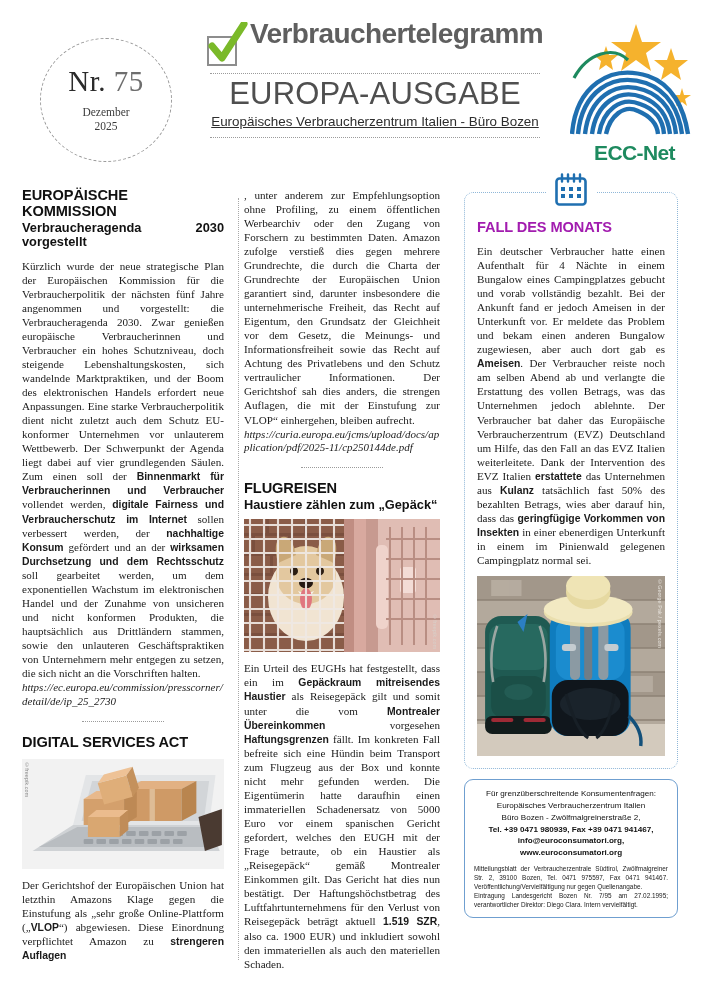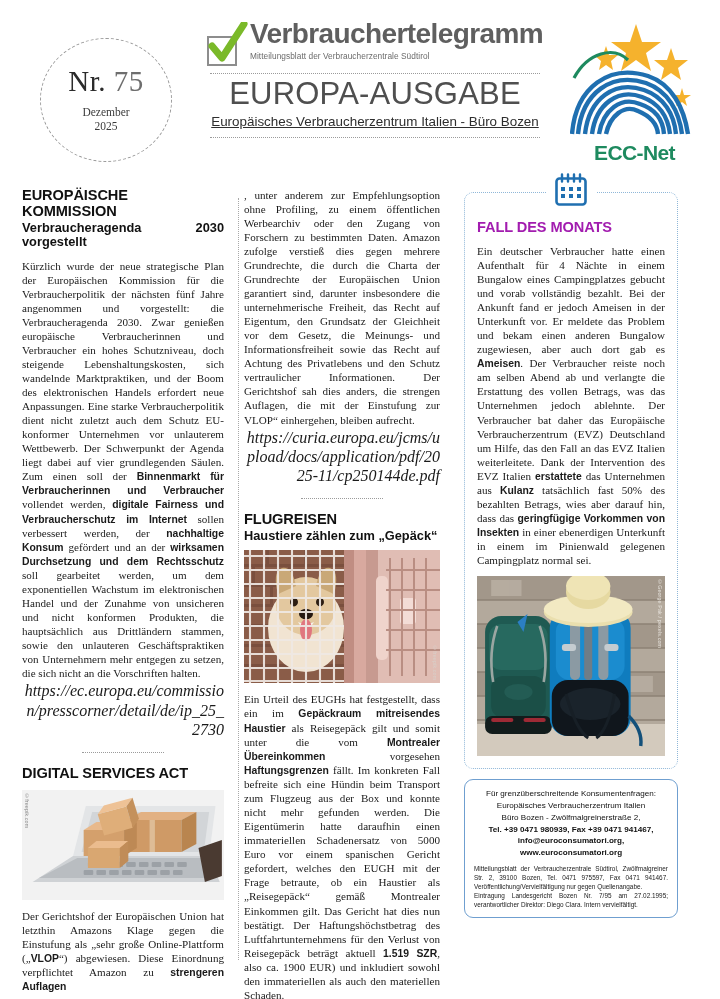--- a/index.html
+++ b/index.html
@@ -145,26 +145,26 @@
     line-height:1.265;
     text-align:justify;
     margin:9px 0 0 0;
     color:#1a1a1a;
     hyphens:auto;
   }
   p.body b { font-family:"Liberation Sans", sans-serif; font-size:10.4px; font-weight:bold;}
   p.url {
     font-family:"Liberation Serif", serif;
     font-style:italic;
-    font-size:16px;
+    font-size:11px;
     line-height:1.2;
     margin:1px 0 0 0;
     color:#1a1a1a;
     word-break:break-all;
-    text-align:right;
+    text-align:left;
   }
   .hrule {
     width:82px; height:0; border-top:1.4px dotted #9b9b9b;
     margin:13px auto 13px auto;
   }
 
   
   .photo { position:relative; width:100%; overflow:hidden; }
   .credit {
     position:absolute;
@@ -247,21 +247,20 @@
   <div class="center-block">
     <div class="brandrow">
       <div class="tickbox">
         <div class="box"></div>
         <svg width="42" height="44" viewBox="0 0 42 44">
           <path d="M6 24 L16 36 L38 2" fill="none" stroke="#7AB929" stroke-width="7" stroke-linecap="round" stroke-linejoin="round"></path>
         </svg>
       </div>
       <div class="brandtext">
         <div class="brandname">Verbrauchertelegramm</div>
-        <div class="brandsub">Mitteilungsblatt der Verbraucherzentrale Südtirol</div>
       </div>
     </div>
 
     <div class="dotrule"></div>
     <div class="edition">EUROPA-AUSGABE</div>
     <div class="edition-sub">Europäisches Verbraucherzentrum Italien - Büro Bozen</div>
     <div class="dotrule" style="margin-top:8px"></div>
   </div>
 
   <div class="ecc">

